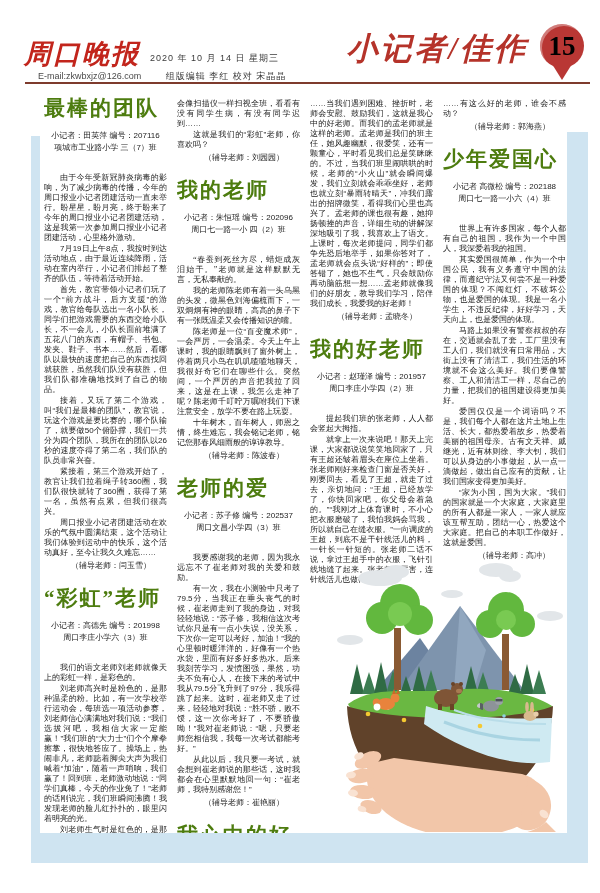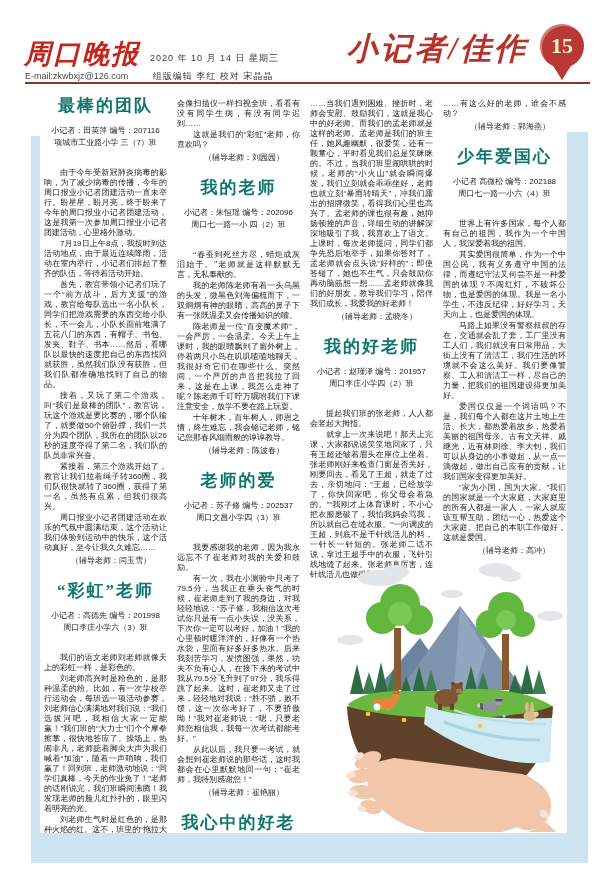--- a/index.html
+++ b/index.html
@@ -7,38 +7,38 @@
        font-family:"Liberation Sans",sans-serif;color:#1c1c1c;}
   
   .blue{position:absolute;background:#cfe4f1;}
   .blue-left{left:31px;top:136px;width:9px;height:727px;}
   .blue-right{left:567px;top:132px;width:21px;height:731px;}
   .blue-bottom{left:31px;top:833px;width:557px;height:30px;}
   
   .logo{position:absolute;left:24px;top:36px;font-family:Liberation Sans, sans-serif;
         font-weight:bold;font-style:italic;font-size:27px;color:#c2251c;letter-spacing:2px;}
   .date{position:absolute;left:150px;top:52px;font-size:9px;color:#3a3a3a;letter-spacing:1px;}
-  .mailline{position:absolute;left:25px;top:70px;font-size:9px;color:#4a4a4a;}
+  .mailline{position:absolute;left:38px;top:70px;font-size:9px;color:#4a4a4a;}
   .mailline .staff{margin-left:22px;letter-spacing:1px;color:#3a3a3a;}
   .section{position:absolute;right:72px;top:28px;font-family:"Liberation Serif",serif;
         font-weight:bold;font-style:italic;font-size:31px;color:#b5332a;letter-spacing:3px;margin-left:25px;}
   .rule{position:absolute;left:25px;top:82px;width:565px;height:2px;background:#7e3b2d;}
   .pin{position:absolute;left:540px;top:24px;width:44px;height:44px;background:#b93734;
        border-radius:50%;box-shadow:inset 2px 2px 0 rgba(255,255,255,.35);z-index:5;
        display:flex;align-items:center;justify-content:center;}
   .pin:after{content:"";position:absolute;left:50%;top:40px;transform:translateX(-50%);
        border-left:10px solid transparent;border-right:10px solid transparent;
        border-top:16px solid #b93734;}
-  .pin span{color:#fef9c3;font-family:"Liberation Serif",serif;font-weight:bold;font-size:22px;}
+  .pin span{color:#000000;font-family:"Liberation Serif",serif;font-weight:bold;font-size:27px;}
   
   .cols{position:absolute;left:44px;top:92px;width:522px;height:741px;
         display:flex;gap:10px;overflow:hidden;}
   .col{flex:1 1 0;overflow:hidden;}
-  .t{font-family:"Liberation Serif",serif;font-weight:bold;font-size:17px;
-     text-align:center;letter-spacing:2px;margin:12px 0 8px;color:#0f766e;}
+  .t{font-family:"Liberation Serif",serif;font-weight:bold;font-size:21px;
+     letter-spacing:2px;margin:12px 0 8px;color:#4d7c0f;}
   .t:first-child{margin-top:2px;}
   .by{font-size:8px;line-height:12px;text-align:center;color:#222;}
   .p{font-size:8px;line-height:10px;text-align:justify;text-indent:2em;margin:0 0 1px;}
   .p0{text-indent:0;}
   .p:first-of-type{margin-top:7px;}
   .by + .p{margin-top:19px;font-family:Liberation Serif, serif;}
   .tu{font-size:8px;line-height:13px;text-align:right;color:#222;margin:1px 16px 2px;}
   
   .illus{position:absolute;left:334px;top:558px;width:234px;height:274px;z-index:3;}
 </style>

